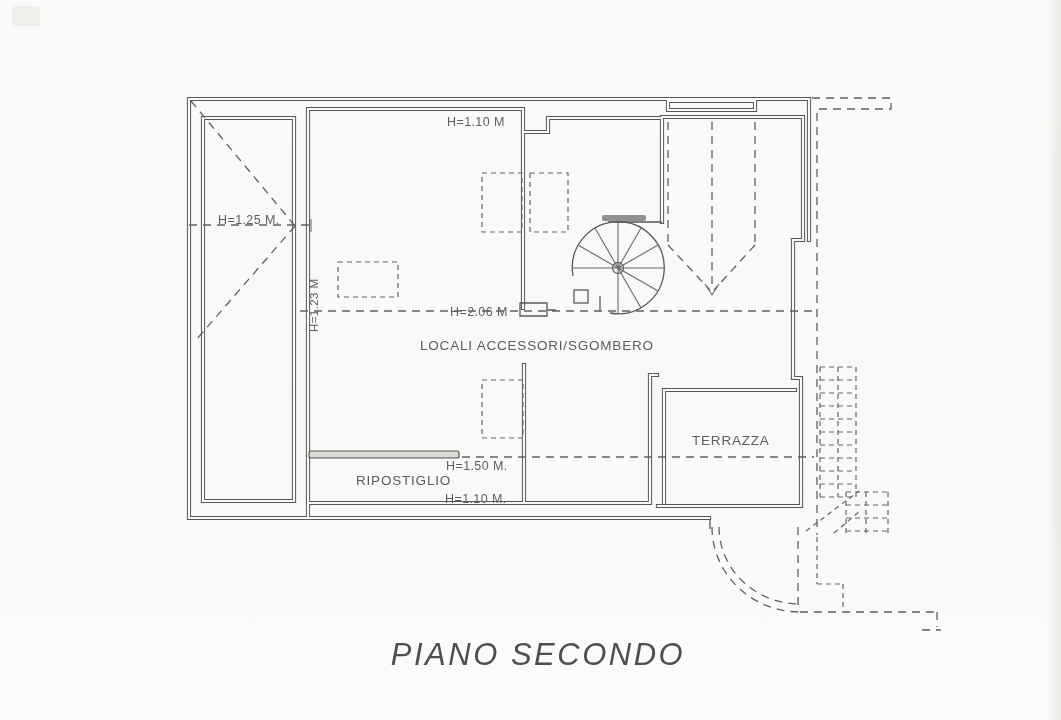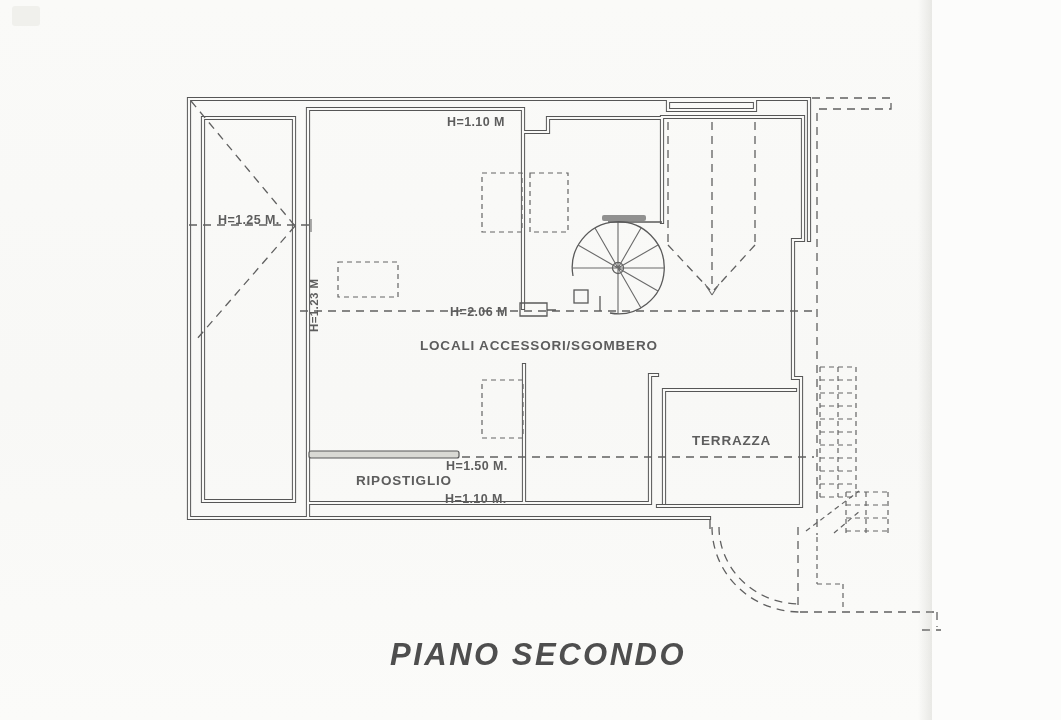--- a/index.html
+++ b/index.html
@@ -2,23 +2,22 @@
 <html><head>
 <meta charset="utf-8">
 <style>
   html,body{margin:0;padding:0;}
   body{
     width:1061px;height:720px;overflow:hidden;
     background:#fcfcfb;
     font-family:"Liberation Sans", sans-serif;
   }
   .page{
-    position:relative;width:932px;height:720px;
+    position:relative;width:1061px;height:720px;
     background:linear-gradient(180deg,#fafaf8 0%,#f8f8f6 55%,#fbfbf9 100%);
-    font-weight:bold;
   }
   svg{position:absolute;left:0;top:0;}
   
   .w4{stroke:#565656;stroke-width:4.2;fill:none;stroke-linecap:square;}
   .w2{stroke:#f9f9f7;stroke-width:2.2;fill:none;stroke-linecap:square;}
   .s {stroke:#5a5a5a;stroke-width:1.3;fill:none;}
   .s2{stroke:#6a6a6a;stroke-width:1.1;fill:none;}
   .d {stroke:#606060;stroke-width:1.3;fill:none;stroke-dasharray:8 6;}
   .d2{stroke:#646464;stroke-width:1.2;fill:none;stroke-dasharray:5 4;}
   text{

